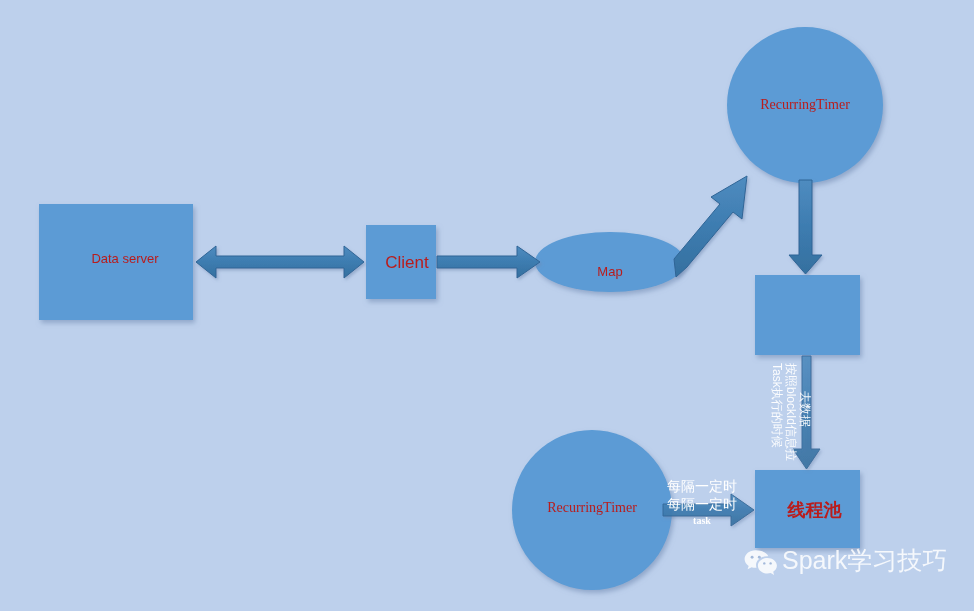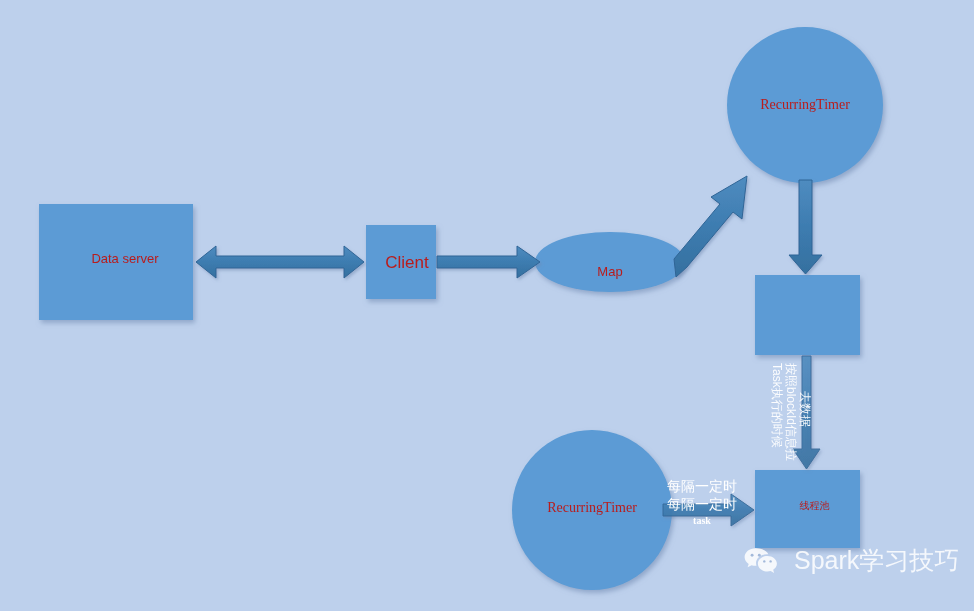--- a/index.html
+++ b/index.html
@@ -59,22 +59,22 @@
     transform-origin: 0 0;
     transform: rotate(90deg);
     pointer-events: none;
     opacity: 0.95;
   }
   #watermark {
     position: absolute;
     left: 744px;
     top: 544px;
     display: flex;
-    align-items: center;
-    gap: 16px;
+    align-items: flex-end;
+    gap: 4px;
     opacity: 0.85;
     pointer-events: none;
   }
   #watermark .wm-text {
     color: #ffffff;
     font-family: "Liberation Sans", sans-serif;
     font-size: 25px;
     letter-spacing: 0px;
     white-space: nowrap;
   }
@@ -143,21 +143,21 @@
   <div class="node-label label-sans" style="left:39px; top:252px; width:172px; font-size:13px;">Data server</div>
 
   <div class="node-label label-sans" style="left:366px; top:253px; width:82px; font-size:17px;">Client</div>
 
   <div class="node-label label-sans" style="left:535px; top:265px; width:150px; font-size:13px;">Map</div>
 
   <div class="node-label label-serif" style="left:727px; top:97px; width:156px; font-size:14px;">RecurringTimer</div>
 
   <div class="node-label label-serif" style="left:512px; top:500px; width:160px; font-size:14px;">RecurringTimer</div>
 
-  <div class="node-label label-sans" style="left:755px; top:500px; width:119px; font-size:10px;">线程池</div>
+  <div class="node-label label-sans" style="left:755px; top:500px; width:119px; font-size:18px;font-weight:bold;">线程池</div>
 
   <div class="vert-label" style="left:785px; top:363px; font-size:12px;">Task执行的时候</div>
 
   <div class="vert-label" style="left:799px; top:363px; font-size:12px;">按照blockId信息拉</div>
 
   <div class="vert-label" style="left:813px; top:391px; font-size:12px;">去数据</div>
 
   <div class="edge-label" style="left:663px; top:478px; width:78px; font-size:14px;">每隔一定时</div>
 
   <div class="edge-label" style="left:663px; top:496px; width:78px; font-size:14px;">每隔一定时</div>

